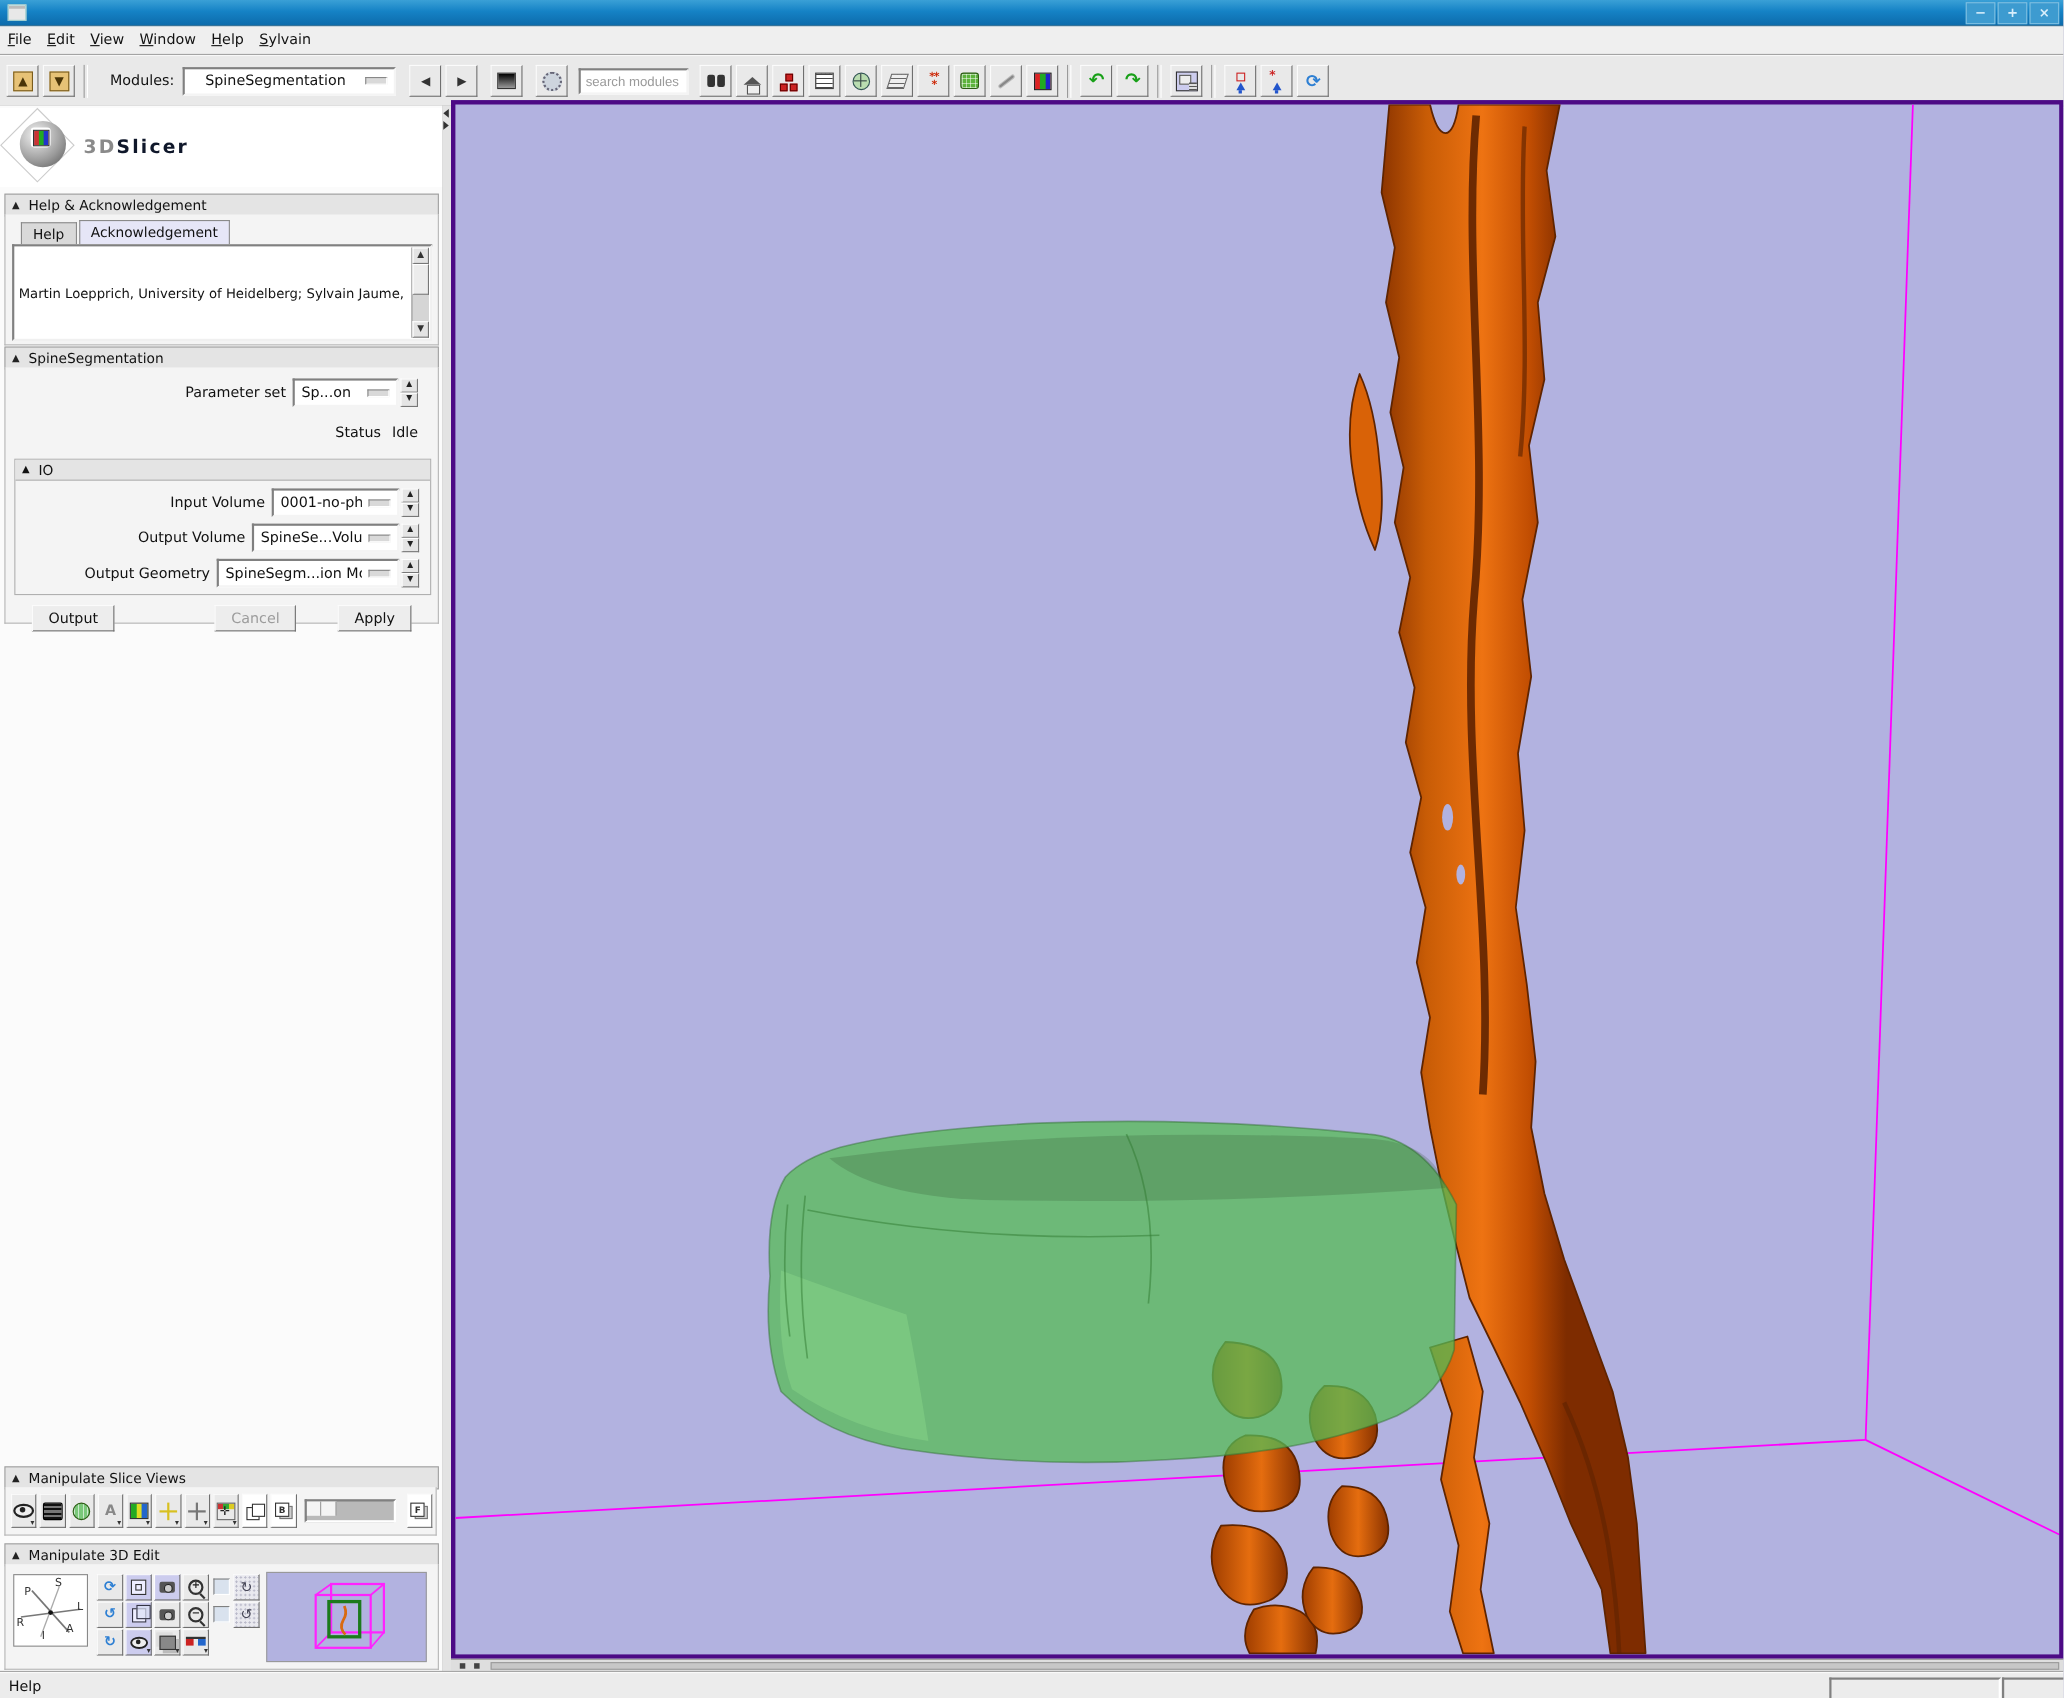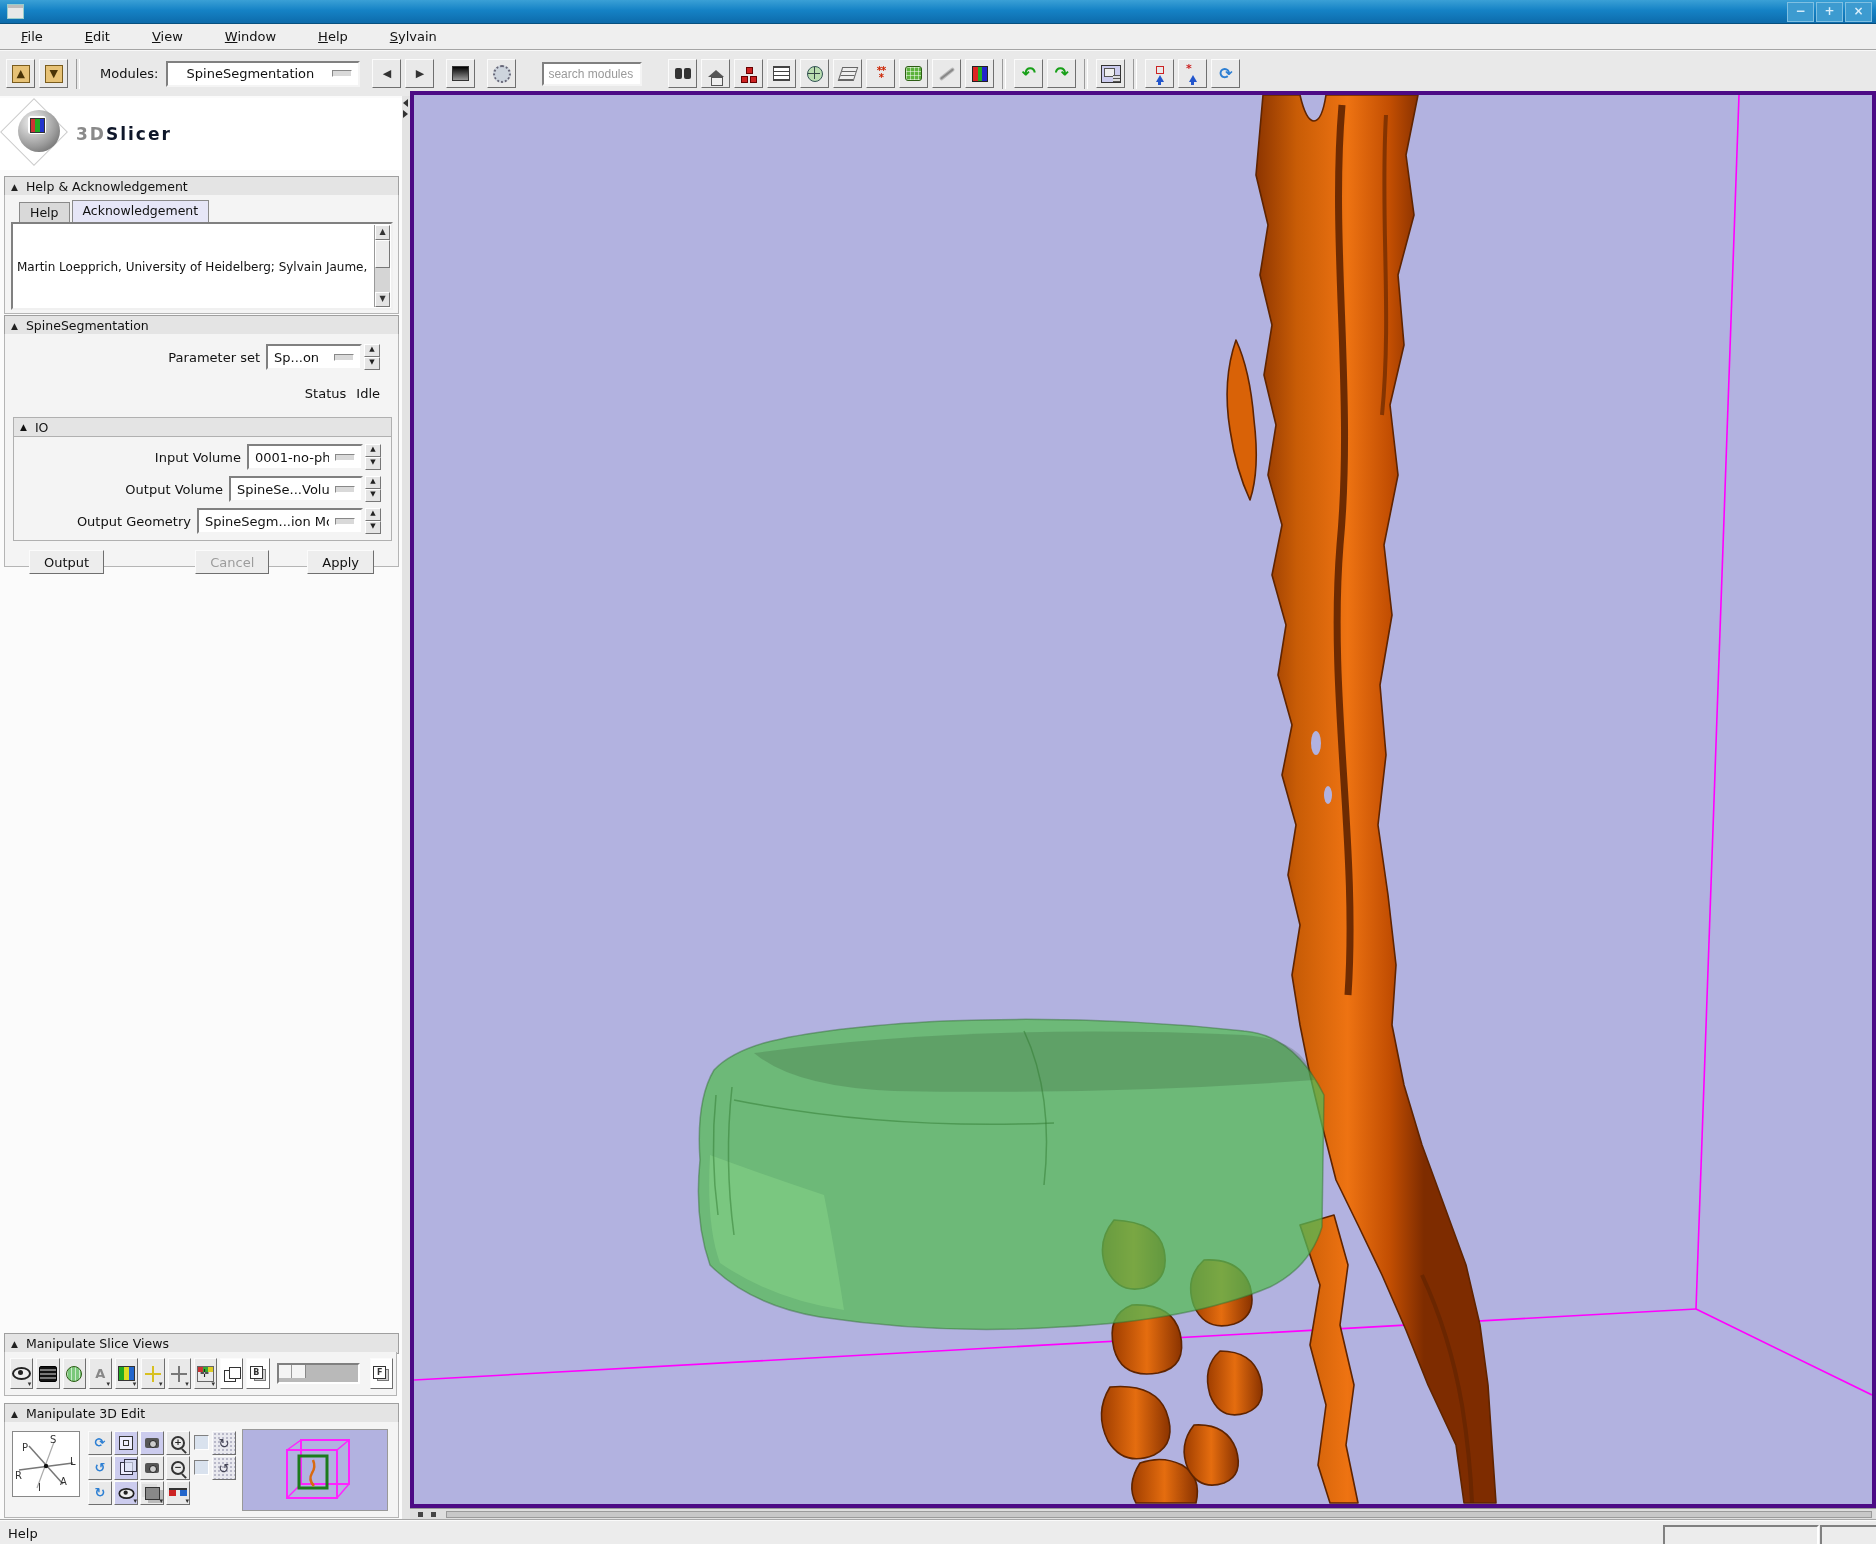--- a/index.html
+++ b/index.html
@@ -12,37 +12,37 @@
     display:flex;align-items:center;border-bottom:1px solid #07507f;}
   #title-icon{width:15px;height:13px;margin-left:7px;background:#e8e8e8;border:1px solid #9cc;box-shadow:inset 0 3px 0 #bbb;}
   #title-text{position:absolute;left:0;right:0;text-align:center;color:#fff;font-weight:bold;font-size:13px;}
   .wbtns{margin-left:auto;display:flex;gap:2px;margin-right:4px;position:relative;}
   .wbtn{width:25px;height:18px;background:#3d9bd0;border:1px solid #7fc0e2;color:#d8eefb;
     font-size:12px;line-height:16px;text-align:center;font-weight:bold;}
 
   
   #menubar{position:absolute;left:0;top:24px;width:1876px;height:25px;background:#efefef;
     display:flex;align-items:center;border-bottom:2px groove #f8f8f8;}
-  .menu-item{padding:3px 21px;}
+  .menu-item{padding:3px 7px;}
   .menu-item::first-letter{text-decoration:underline;}
 
   
   #toolbar{position:absolute;left:0;top:51px;width:1876px;height:45px;background:#e9e9e9;
     display:flex;align-items:center;border-bottom:2px groove #fafafa;}
   .tb-btn{width:27px;height:27px;margin:0 2px;background:#e9e9e9;border:1px solid;
     border-color:#fbfbfb #6f6f6f #6f6f6f #fbfbfb;display:flex;align-items:center;justify-content:center;position:relative;}
   .tb-sep{width:2px;height:30px;margin:0 6px;border-left:1px solid #9a9a9a;border-right:1px solid #fff;}
   .tb-label{margin:0 8px 0 14px;}
   .combo{height:22px;background:#fff;border:2px solid;border-color:#808080 #f4f4f4 #f4f4f4 #808080;
     display:flex;align-items:center;padding:0 6px;}
   .combo .val{flex:1;white-space:nowrap;overflow:hidden;}
   .dash{width:18px;height:5px;background:#d9d9d9;border:1px solid;border-color:#888 #fff #fff #888;margin-left:6px;}
   #modules-combo{width:178px;}
   #search-input{width:88px;height:20px;border:2px solid;border-color:#808080 #f4f4f4 #f4f4f4 #808080;
-    padding:0 4px;font-size:12px;color:#333;margin:0 24px;}
+    padding:0 4px;font-size:12px;color:#333;margin:0 8px;}
   #search-input::placeholder{color:#9a9a9a;}
 
   
   .pg{width:16px;height:16px;background:#e7c276;border:1px solid #7a5c1d;position:relative;}
   .pg span{position:absolute;left:4px;top:1px;font-size:11px;color:#4a3407;font-weight:bold;}
   .i-binoc{width:16px;height:11px;position:relative;}
   .i-binoc::before,.i-binoc::after{content:"";position:absolute;top:0;width:7px;height:11px;background:#333;border-radius:2px;}
   .i-binoc::after{right:0;}
   .i-home{width:0;height:0;border-left:8px solid transparent;border-right:8px solid transparent;border-bottom:7px solid #555;position:relative;}
   .i-home::after{content:"";position:absolute;left:-5px;top:7px;width:10px;height:7px;background:#eee;border:1px solid #555;}

